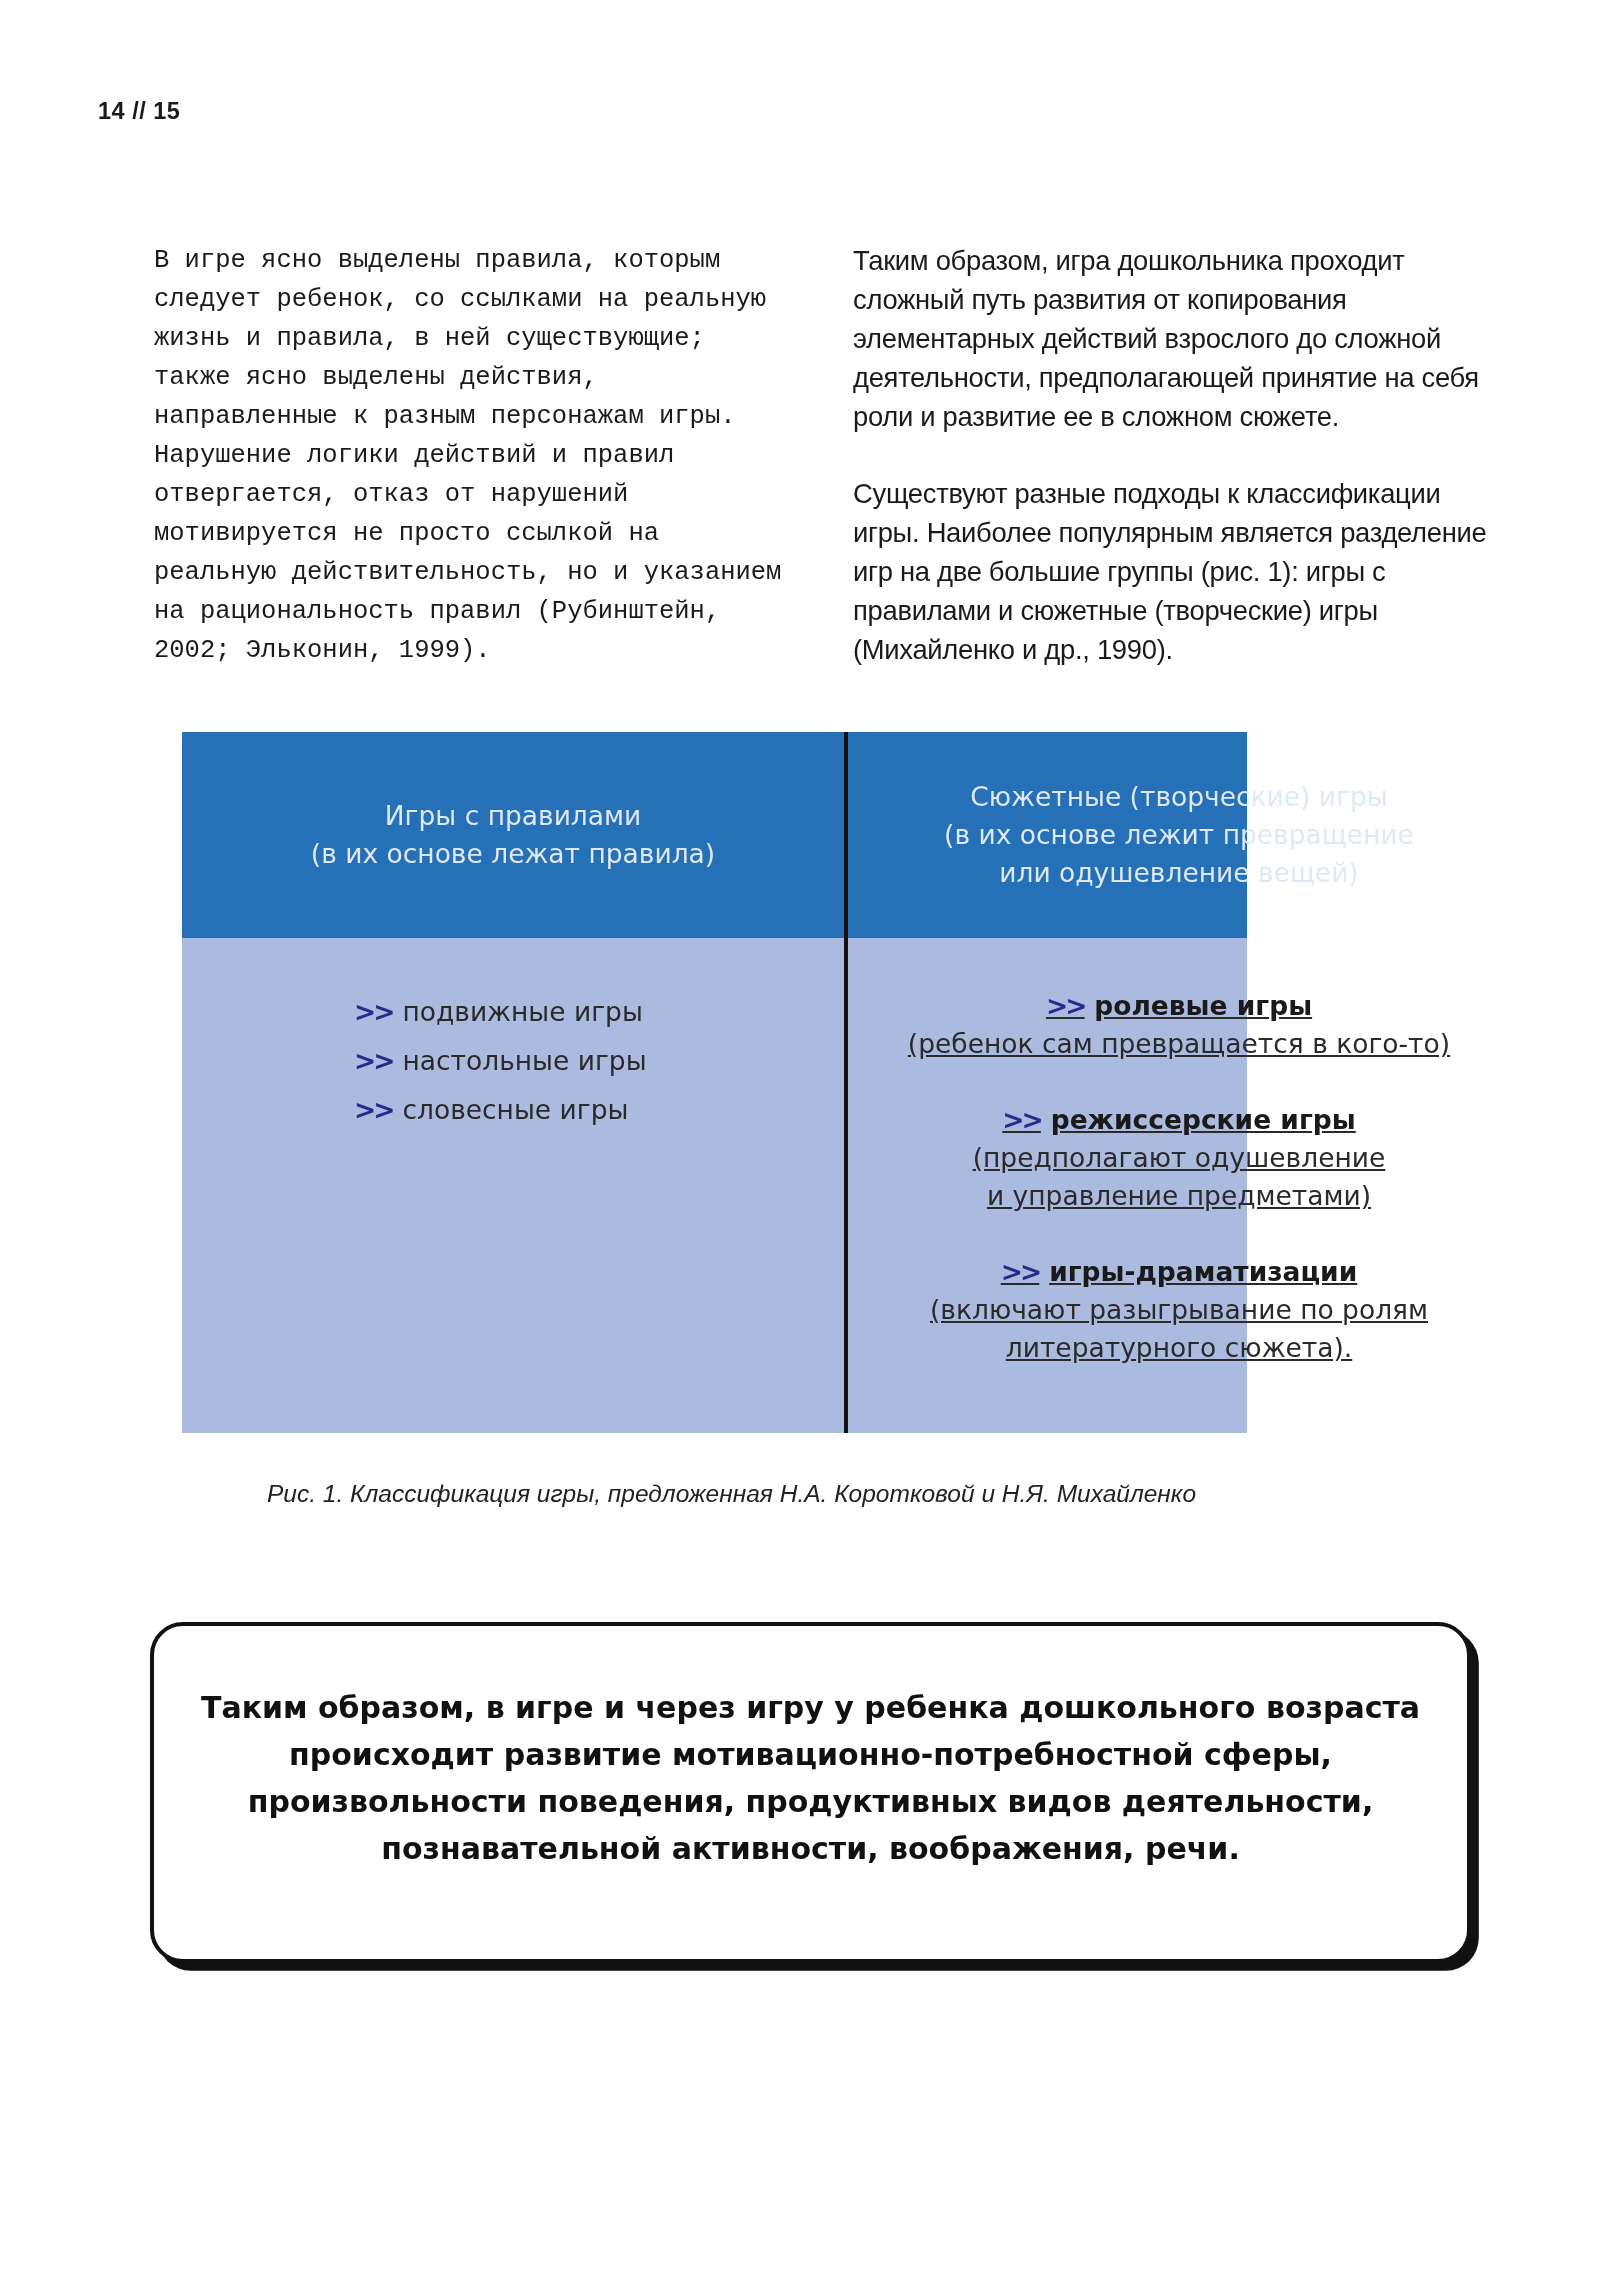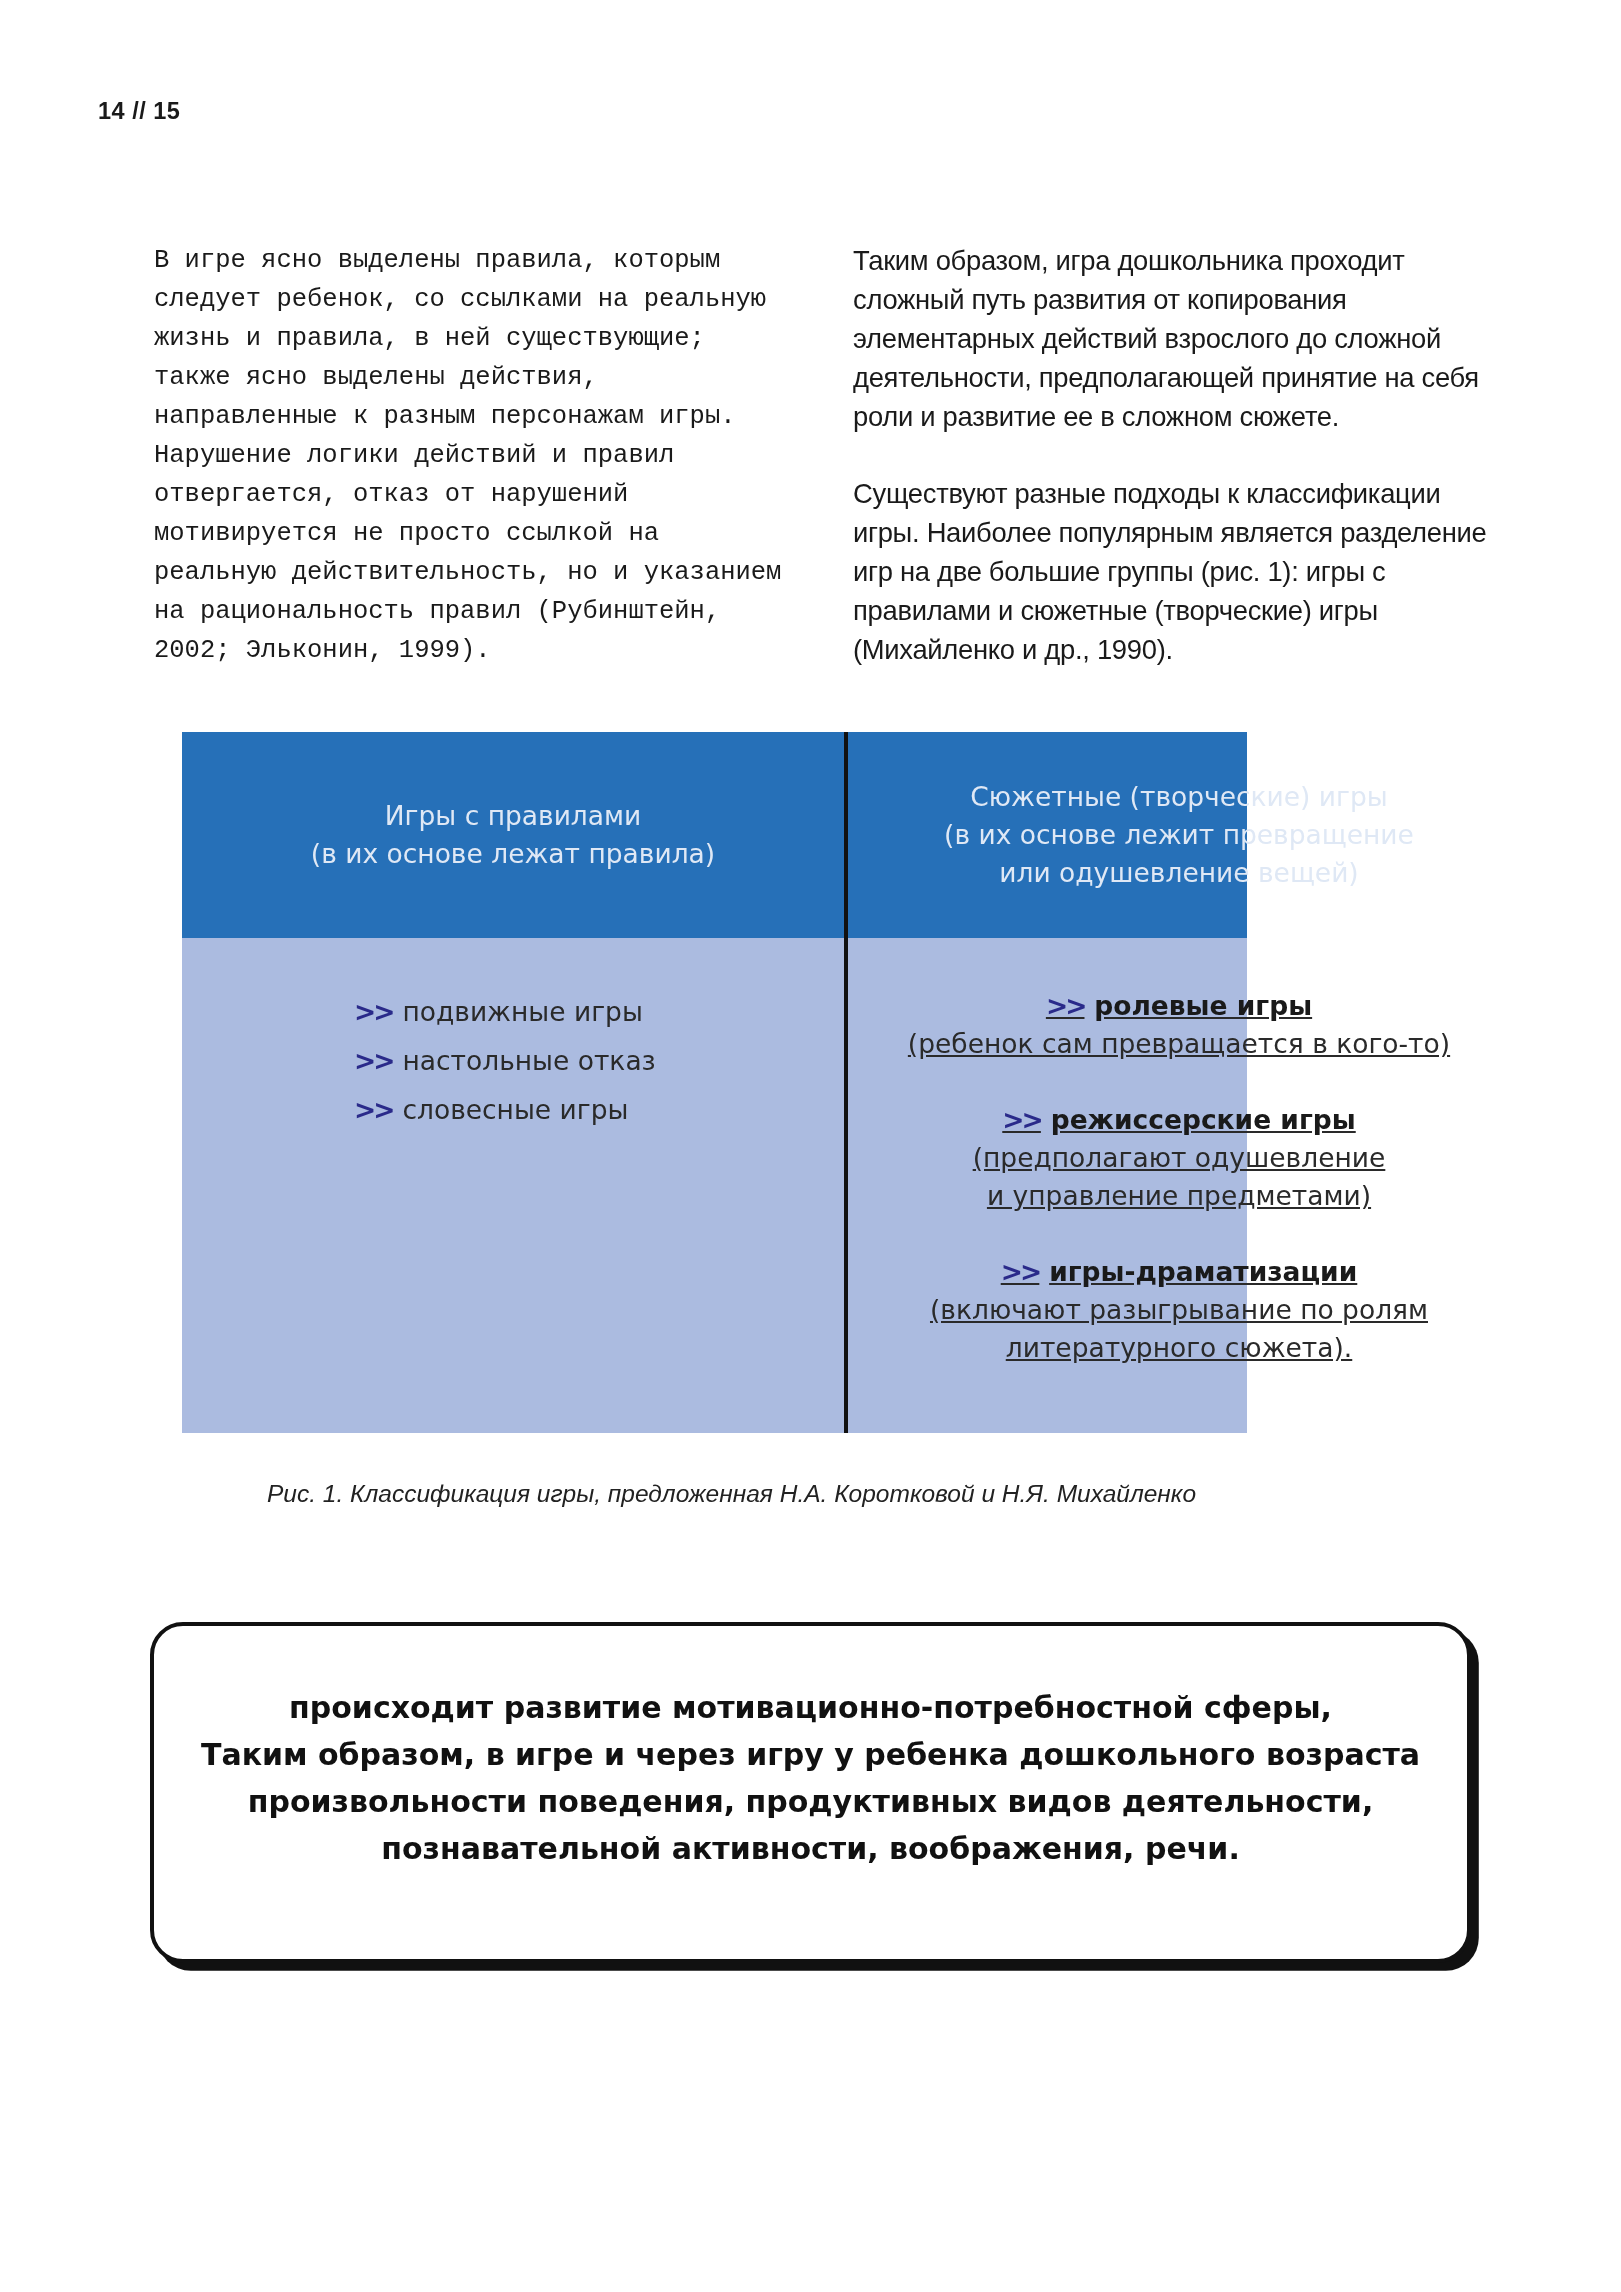--- a/index.html
+++ b/index.html
@@ -52,21 +52,21 @@
   <div class="fig-cell-head right">
     <div>
       <div>Сюжетные (творческие) игры</div>
       <div>(в их основе лежит превращение</div>
       <div>или одушевление вещей)</div>
     </div>
   </div>
 
   <div class="list-left">
     <div><span class="arrow">&gt;&gt;</span><span>подвижные игры</span></div>
-    <div><span class="arrow">&gt;&gt;</span><span>настольные отказ</span></div>
+    <div><span class="arrow">&gt;&gt;</span><span>настольные игры</span></div>
     <div><span class="arrow">&gt;&gt;</span><span>словесные игры</span></div>
   </div>
 
   <div class="list-right">
     <div class="item">
       <div><span class="arrow">&gt;&gt;</span><span class="bold">ролевые игры</span></div>
       <div>(ребенок сам превращается в кого-то)</div>
     </div>
     <div class="item">
       <div><span class="arrow">&gt;&gt;</span><span class="bold">режиссерские игры</span></div>
@@ -80,19 +80,19 @@
     </div>
   </div>
 
   <div class="fig-divider"></div>
 </div>
 
 <div class="caption">Рис. 1. Классификация игры, предложенная Н.А. Коротковой и Н.Я. Михайленко</div>
 
 <div class="box">
   <div class="box-text">
+    <div>Таким образом, в игре и через игру у ребенка дошкольного возраста</div>
     <div>происходит развитие мотивационно-потребностной сферы,</div>
-    <div>Таким образом, в игре и через игру у ребенка дошкольного возраста</div>
     <div>произвольности поведения, продуктивных видов деятельности,</div>
     <div>познавательной активности, воображения, речи.</div>
   </div>
 </div>
 
 
 </body></html>

